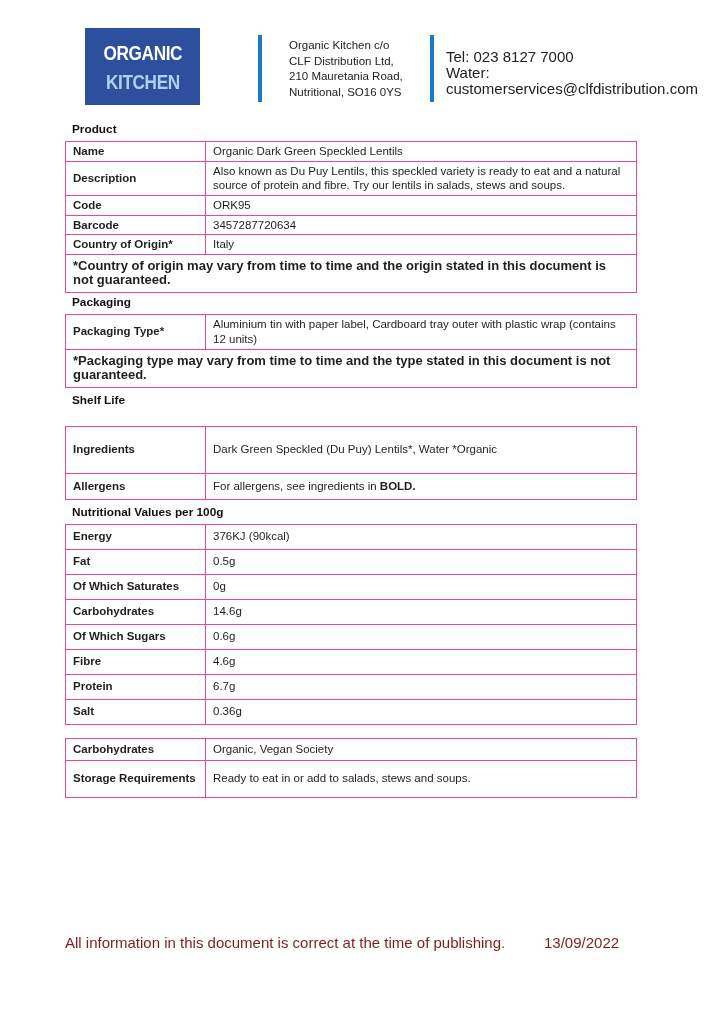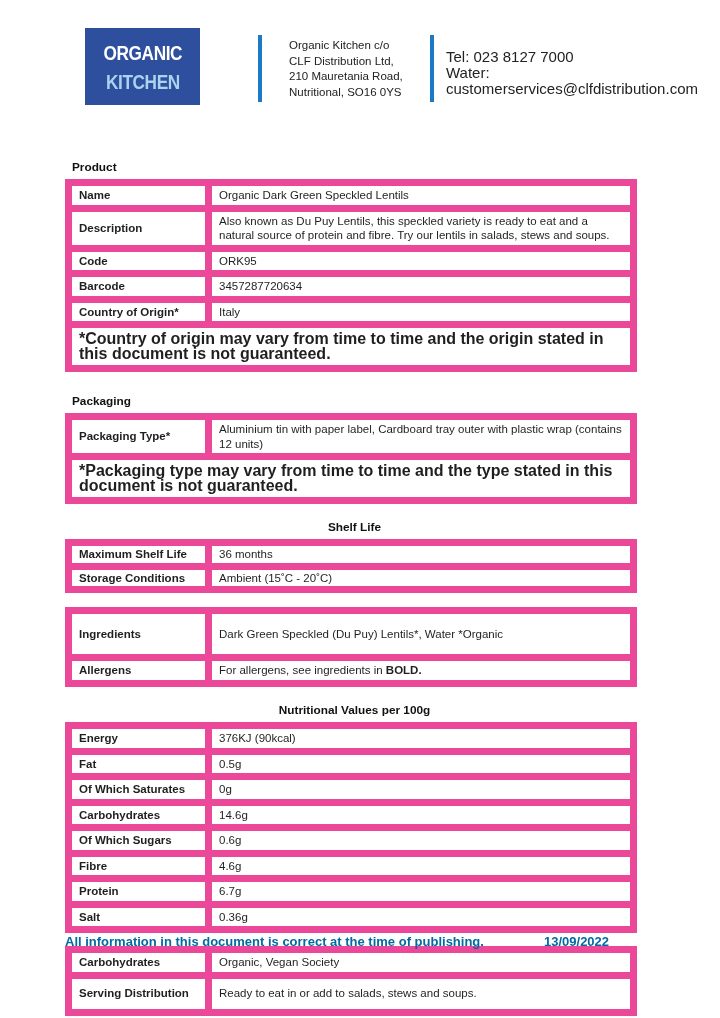--- a/index.html
+++ b/index.html
@@ -30,41 +30,41 @@
     font-size:11.5px; line-height:15.5px; color:#222;margin-left:12px;
   }
   .contact {
     position:absolute; left:446px; top:49px;
     font-size:15px; line-height:16px; color:#222;
   }
   
   .content { position:absolute; left:65px; top:122px; width:572px; }
   .sec-heading {
     font-size:11.8px; font-weight:bold; color:#111;
-    padding-left:7px; margin-bottom:5px;margin-top:38px;
-  }
-  .sec-heading.mt { margin-top:22px; }
-  .sec-heading.mt-sm { margin-top:16px;text-align:center; }
+    padding-left:7px; margin-bottom:5px;
+  }
+  .sec-heading.mt { margin-top:2px; }
+  .sec-heading.mt-sm { margin-top:5px; }
   table {
     width:572px; border-collapse:collapse; table-layout:fixed;
   }
-  td { border:7px solid #ec4899; font-size:11.5px; line-height:14.5px;
+  td { border:1px solid #ec4899; font-size:11.5px; line-height:14.5px;
        padding:2px 7px; vertical-align:middle; }
   td.lb { width:140px; font-weight:bold; }
-  td.note { font-weight:bold; font-size:16px; padding:4px 7px; }
+  td.note { font-weight:bold; font-size:13px; padding:4px 7px; }
   tr.r18 { height:18px; } tr.r19 { height:19px; } tr.r20 { height:20px; }
   tr.r21 { height:21px; } tr.r22 { height:22px; } tr.r23 { height:23px; }
   tr.r16 { height:16px; } tr.r25 { height:25px; } tr.r26 { height:26px; }
   tr.r32 { height:32px; } tr.r35 { height:35px; } tr.r37 { height:37px; }
   tr.r47 { height:47px; }
   tr.r16 td { padding-top:1px; padding-bottom:1px; }
   .gap14 { height:14px; } .gap13 { height:13px; }
   
   .footer { position:absolute; left:65px; top:934px; width:572px;
-            font-size:13px; color:#0369a1;font-weight:bold; }
+            font-size:15px; color:#7f1d1d; }
   .footer .date { position:absolute; left:479px; top:0; }
 </style>
 </head>
 <body>
 
 <div class="header">
   <div class="logo">
     <span class="l1">ORGANIC</span>
     <span class="l2">KITCHEN</span>
   </div>
@@ -120,32 +120,20 @@
       <td class="lb">Packaging Type*</td>
       <td>Aluminium tin with paper label, Cardboard tray outer with plastic wrap (contains 12 units)</td>
     </tr>
     <tr class="r23">
       <td class="note" colspan="2">*Packaging type may vary from time to time and the type stated in this document is not guaranteed.</td>
     </tr>
   </tbody>
     </table>
 
   <div class="sec-heading mt-sm">Shelf Life</div>
-  <table>
-    <tbody>
-        <tr class="r16">
-      <td class="lb">Maximum Shelf Life</td>
-      <td>36 months</td>
-    </tr>
-    <tr class="r16">
-      <td class="lb">Storage Conditions</td>
-      <td>Ambient (15˚C - 20˚C)</td>
-    </tr>
-  </tbody>
-    </table>
 
   <div class="gap14"></div>
   <table>
     <tbody>
         <tr class="r47">
       <td class="lb">Ingredients</td>
       <td>Dark Green Speckled (Du Puy) Lentils*, Water *Organic</td>
     </tr>
     <tr class="r26">
       <td class="lb">Allergens</td>
@@ -193,21 +181,21 @@
     </table>
 
   <div class="gap13"></div>
   <table>
     <tbody>
         <tr class="r22">
       <td class="lb">Carbohydrates</td>
       <td>Organic, Vegan Society</td>
     </tr>
     <tr class="r37">
-      <td class="lb">Serving Distribution</td>
+      <td class="lb">Storage Requirements</td>
       <td>Ready to eat in or add to salads, stews and soups.</td>
     </tr>
   </tbody>
     </table>
 
 </div>
 
 <div class="footer">
   <span>All information in this document is correct at the time of publishing.</span>
   <span class="date">13/09/2022</span>

